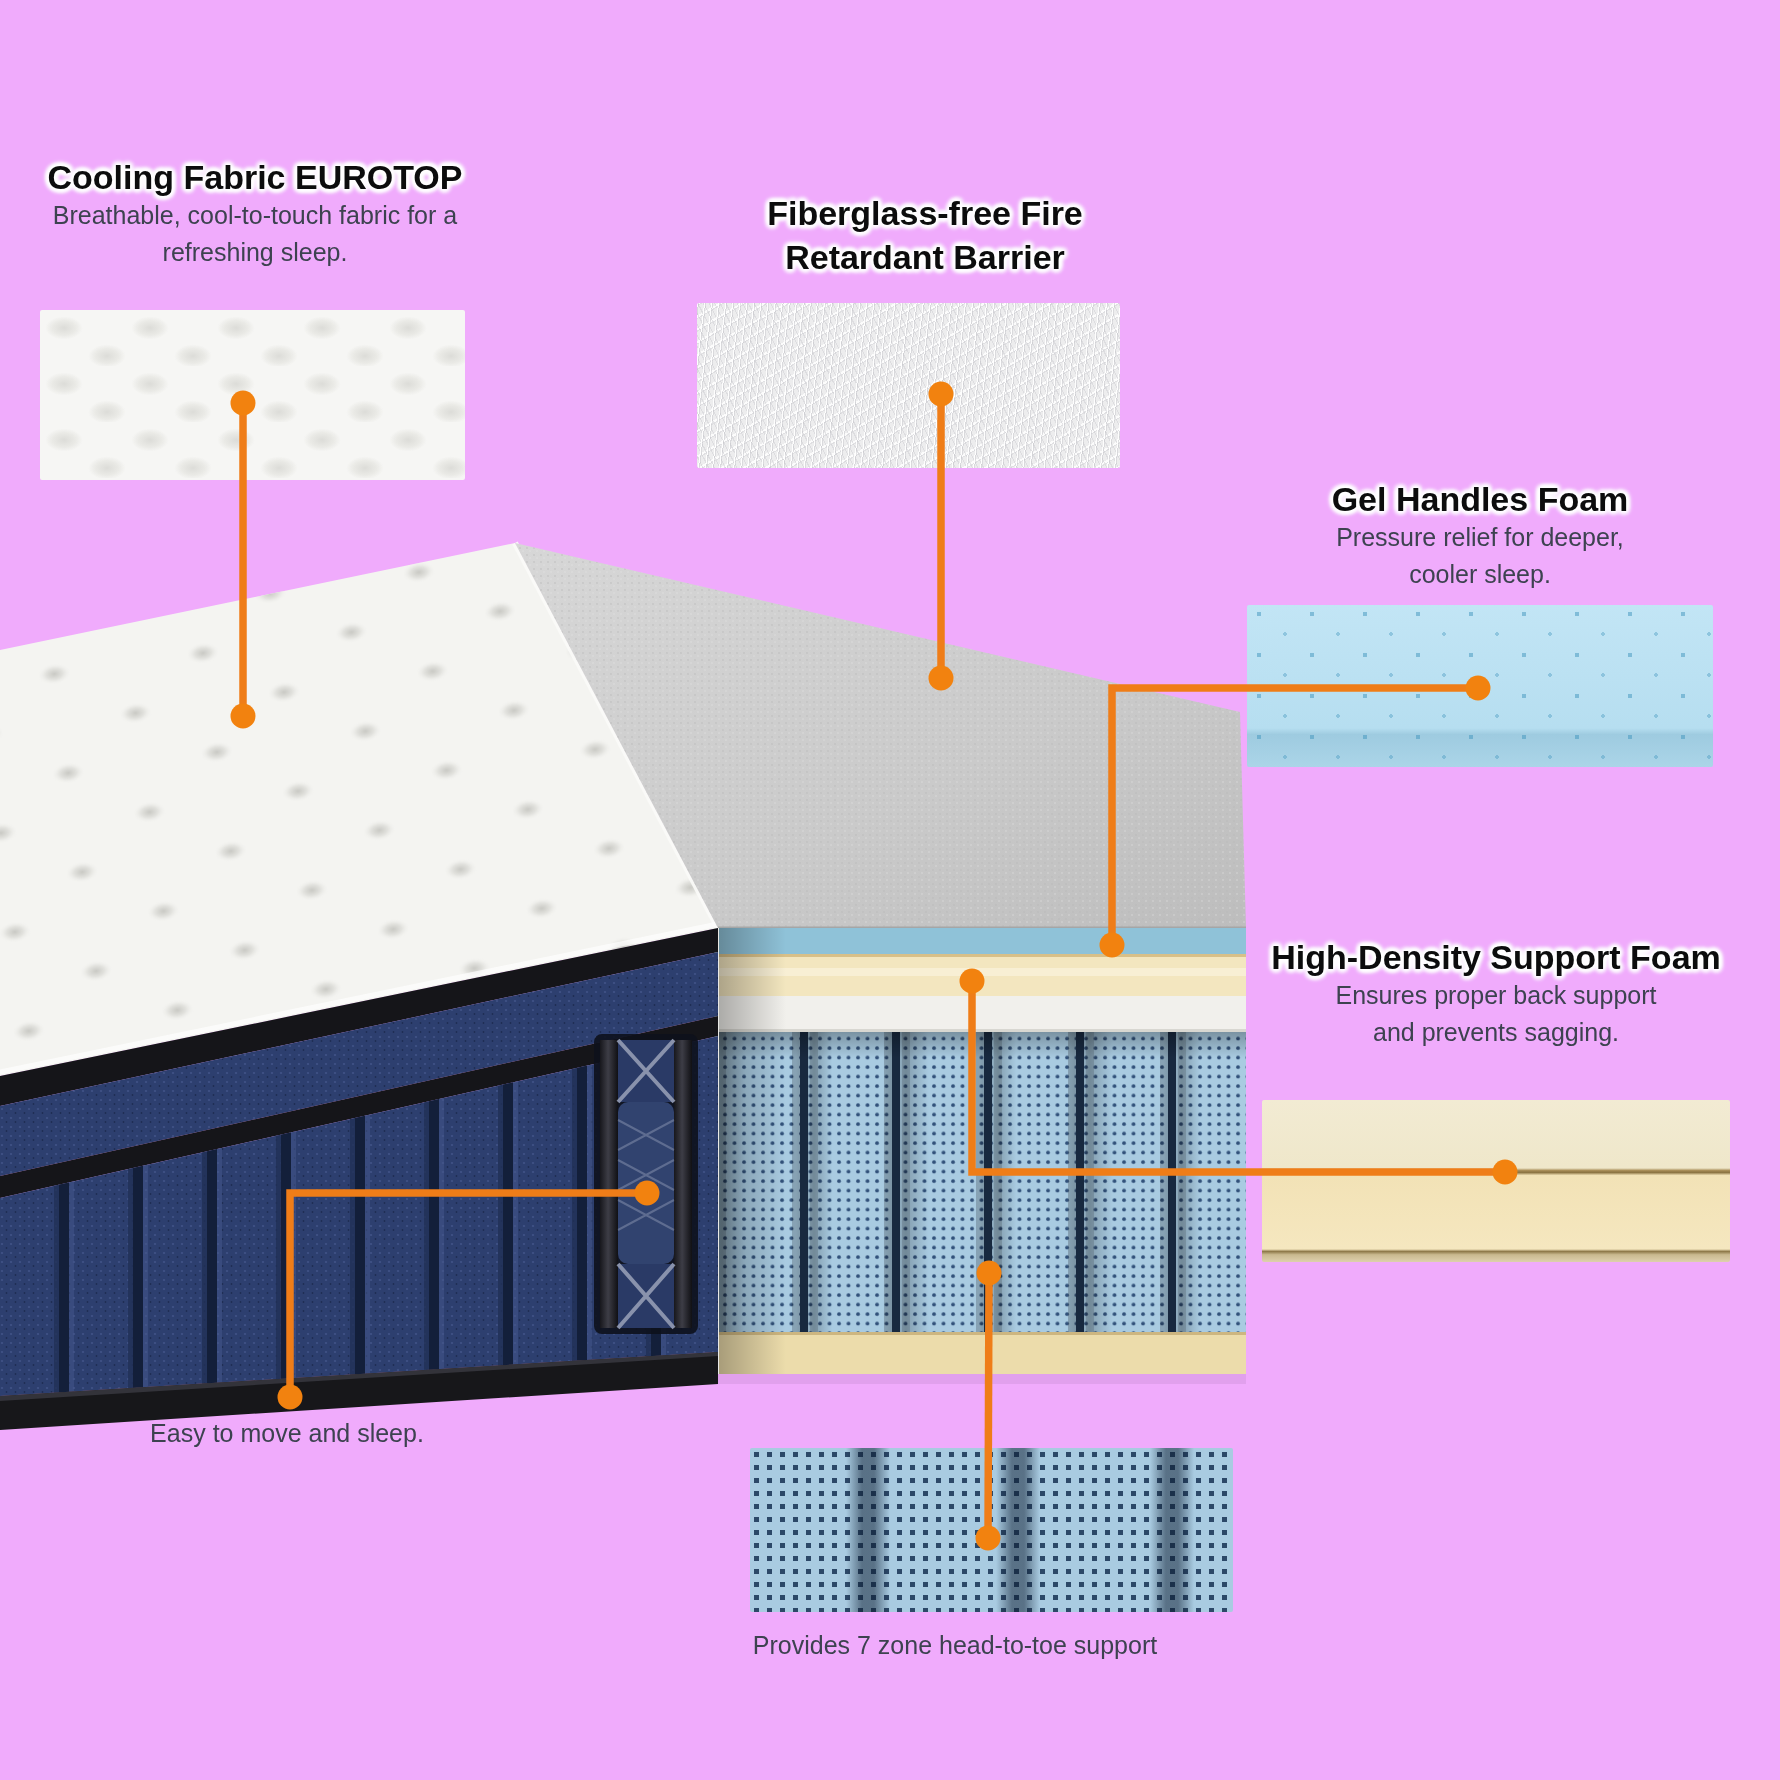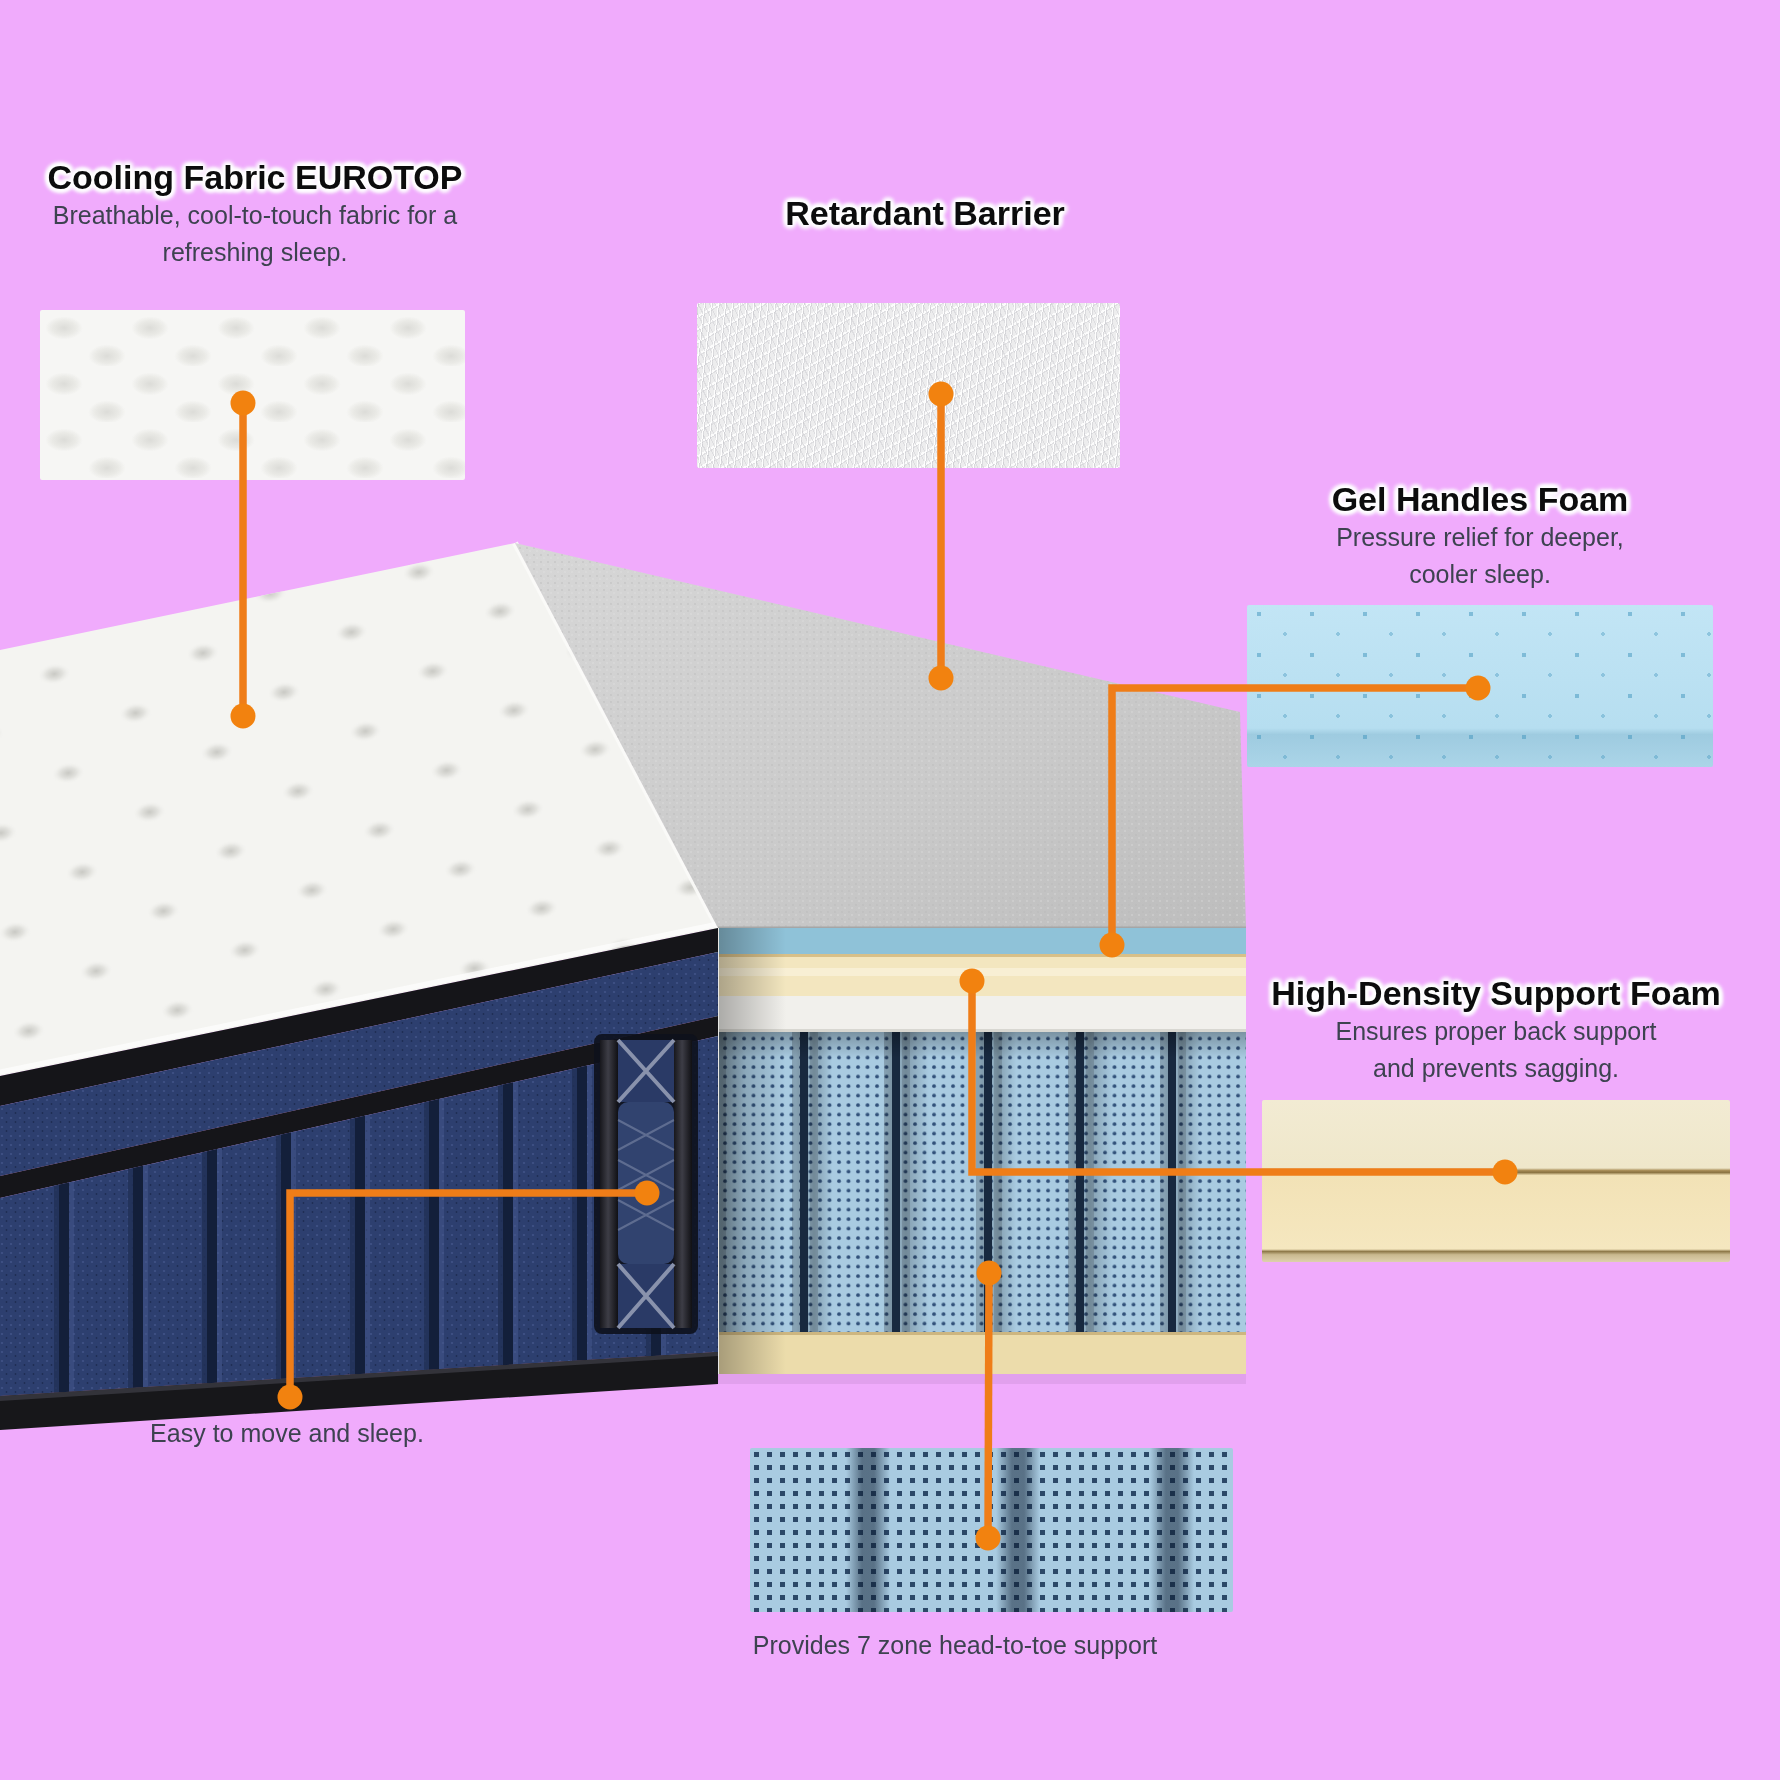--- a/index.html
+++ b/index.html
@@ -195,30 +195,31 @@
     </g>
   </svg>
 
   <div class="callout" style="left:35px;top:156px;width:440px;">
     <span class="t">Cooling Fabric EUROTOP</span>
     <span class="d">Breathable, cool-to-touch fabric for a</span>
     <span class="d">refreshing sleep.</span>
   </div>
 
   <div class="callout" style="left:700px;top:192px;width:450px;">
+    <span class="t">Fiberglass-free Fire</span>
     <span class="t">Retardant Barrier</span>
   </div>
 
   <div class="callout" style="left:1240px;top:478px;width:480px;">
     <span class="t">Gel Handles Foam</span>
     <span class="d">Pressure relief for deeper,</span>
     <span class="d">cooler sleep.</span>
   </div>
 
-  <div class="callout" style="left:1230px;top:972px;width:532px;">
+  <div class="callout" style="left:1230px;top:936px;width:532px;">
     <span class="t">High-Density Support Foam</span>
     <span class="d">Ensures proper back support</span>
     <span class="d">and prevents sagging.</span>
   </div>
 
   <div class="callout" style="left:67px;top:1418px;width:440px;">
     <span class="d">Easy to move and sleep.</span>
   </div>
 
   <div class="callout" style="left:715px;top:1630px;width:480px;">

